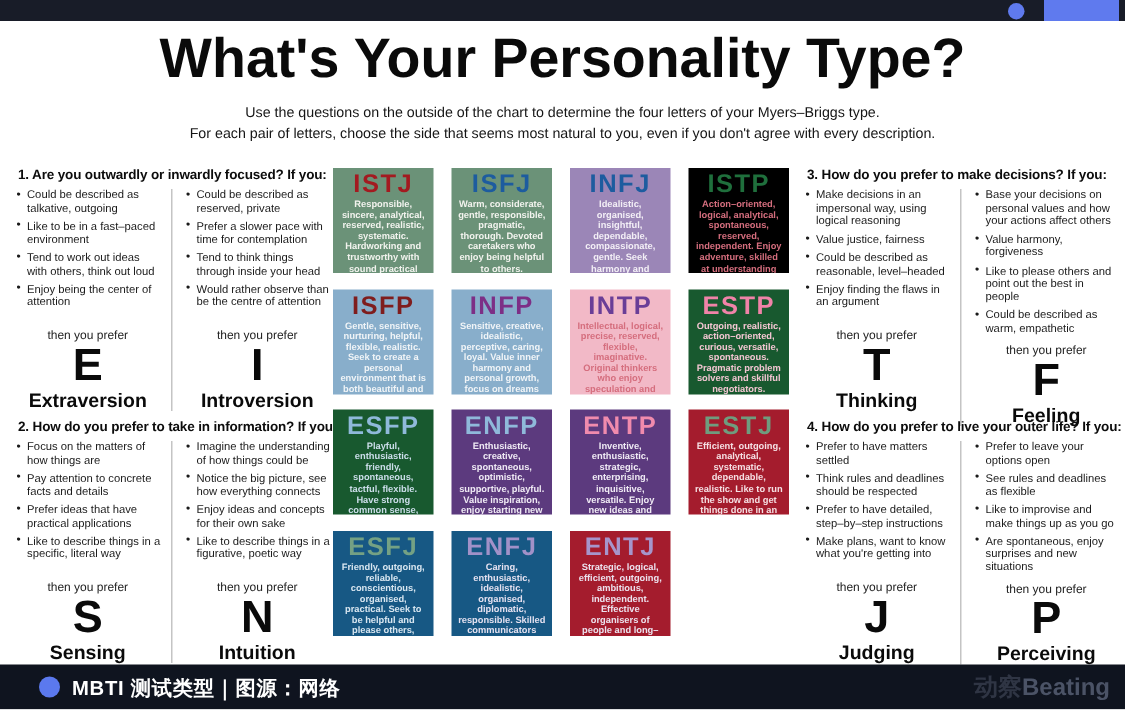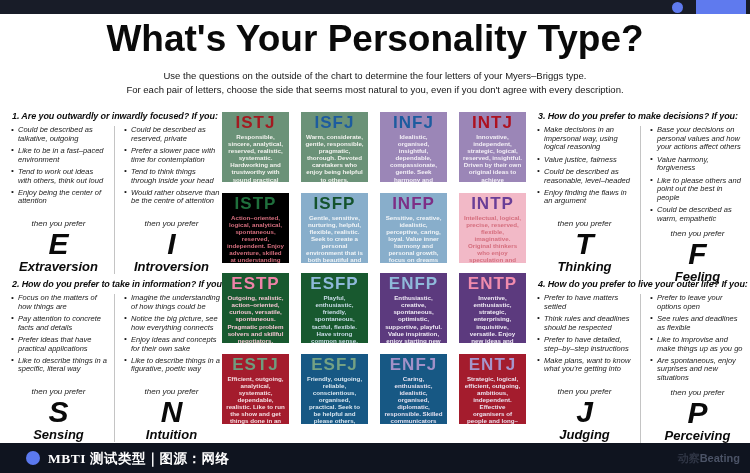--- a/index.html
+++ b/index.html
@@ -11,21 +11,21 @@
   .top-dot{position:absolute;left:672px;top:2px;width:11px;height:11px;border-radius:50%;background:#5f7aee;}
   .top-rect{position:absolute;left:696px;top:0;width:50px;height:14px;background:#5f7aee;}
 
   
   .title{position:absolute;top:18px;left:0;width:750px;margin:0;text-align:center;
          font-size:37px;font-weight:700;color:#0a0a0a;letter-spacing:0;}
   .subtitle{position:absolute;top:69px;left:0;width:750px;text-align:center;
             font-size:9.5px;line-height:13.5px;color:#151515;}
 
   
-  .q-section{position:absolute;color:#111;font-style:italic;}
+  .q-section{position:absolute;color:#111;}
   #q1{left:10px;top:111px;width:210px;}
   #q2{left:10px;top:279px;width:210px;}
   #q3{left:536px;top:111px;width:212px;}
   #q4{left:536px;top:279px;width:212px;}
   .q-header{font-size:9px;font-weight:700;color:#0c0c0c;margin:0 0 5px 2px;white-space:nowrap;letter-spacing:-0.1px;}
   .q-cols{display:flex;}
   .q-col{width:97px;}
   .q-col.right{border-left:1px solid #c4c4c4;padding-left:8px;margin-left:7px;}
   ul.traits{margin:0;padding:0 0 0 8px;list-style:none;min-height:88px;}
   ul.traits li{position:relative;font-size:7.5px;line-height:8.7px;margin-bottom:3.5px;color:#1a1a1a;}
@@ -39,22 +39,22 @@
              display:grid;grid-template-columns:repeat(4,67px);grid-template-rows:repeat(4,70px);
              column-gap:12px;row-gap:10.6px;}
   .tile{text-align:center;overflow:hidden;padding:1px 2px;}
   .t-code{font-size:17px;line-height:18px;font-weight:700;letter-spacing:1px;margin-top:1px;}
   .t-desc{font-size:6.2px;line-height:7.1px;font-weight:600;padding:1px 2px 0 2px;letter-spacing:0;}
 
   
   .footer{position:absolute;left:0;top:443px;width:750px;height:30px;background:#0f141f;}
   .f-dot{position:absolute;left:26px;top:8px;width:14px;height:14px;border-radius:50%;background:#5b79ee;}
   .f-caption{position:absolute;left:48px;top:0;height:20px;line-height:31px;color:#ffffff;
-             font-size:13.5px;font-weight:700;letter-spacing:0.5px;font-family:Liberation Serif, serif;}
-  .f-logo{position:absolute;right:10px;top:0;height:30px;line-height:31px;font-size:11px;font-weight:700;}
+             font-size:13.5px;font-weight:700;letter-spacing:0.5px;}
+  .f-logo{position:absolute;right:10px;top:0;height:30px;line-height:31px;font-size:16px;font-weight:700;}
   .f-logo .cn{color:#2f3544;}
   .f-logo .en{color:#4b5366;}
 </style>
 </head>
 <body>
 
 <div class="canvas">
   <div class="top-bar">
     <div class="top-dot"></div>
     <div class="top-rect"></div>
@@ -181,30 +181,26 @@
         <div class="t-desc" style="color: rgb(242, 243, 238);">Responsible, sincere, analytical, reserved, realistic, systematic. Hardworking and trustworthy with sound practical judgment.</div>
       </div>
       <div class="tile" style="background: rgb(107, 146, 120);">
         <div class="t-code" style="color: rgb(29, 92, 159);">ISFJ</div>
         <div class="t-desc" style="color: rgb(242, 243, 238);">Warm, considerate, gentle, responsible, pragmatic, thorough. Devoted caretakers who enjoy being helpful to others.</div>
       </div>
       <div class="tile" style="background: rgb(155, 134, 183);">
         <div class="t-code" style="color: rgb(29, 92, 159);">INFJ</div>
         <div class="t-desc" style="color: rgb(243, 239, 246);">Idealistic, organised, insightful, dependable, compassionate, gentle. Seek harmony and cooperation, enjoy intellectual stimulation.</div>
       </div>
-      <div class="tile" style="background: rgb(155, 134, 183);">
-        <div class="t-code" style="color: rgb(173, 17, 32);">INTJ</div>
-        <div class="t-desc" style="color: rgb(243, 239, 246);">Innovative, independent, strategic, logical, reserved, insightful. Driven by their own original ideas to achieve improvements.</div>
-      </div>
       <div class="tile" style="background: #000000;">
         <div class="t-code" style="color: rgb(31, 111, 60);">ISTP</div>
         <div class="t-desc" style="color: rgb(213, 110, 126);">Action–oriented, logical, analytical, spontaneous, reserved, independent. Enjoy adventure, skilled at understanding how mechanical things work.</div>
       </div>
       <div class="tile" style="background: rgb(136, 174, 203);">
-        <div class="t-code" style="color: #14532d;">ISFP</div>
+        <div class="t-code" style="color: #7f1d1d;">ISFP</div>
         <div class="t-desc" style="color: rgb(240, 244, 247);">Gentle, sensitive, nurturing, helpful, flexible, realistic. Seek to create a personal environment that is both beautiful and practical.</div>
       </div>
       <div class="tile" style="background: rgb(136, 174, 203);">
         <div class="t-code" style="color: rgb(125, 47, 134);">INFP</div>
         <div class="t-desc" style="color: rgb(240, 244, 247);">Sensitive, creative, idealistic, perceptive, caring, loyal. Value inner harmony and personal growth, focus on dreams and possibilities.</div>
       </div>
       <div class="tile" style="background: rgb(242, 185, 199);">
         <div class="t-code" style="color: rgb(106, 62, 151);">INTP</div>
         <div class="t-desc" style="color: rgb(213, 110, 126);">Intellectual, logical, precise, reserved, flexible, imaginative. Original thinkers who enjoy speculation and creative problem solving.</div>
       </div>

